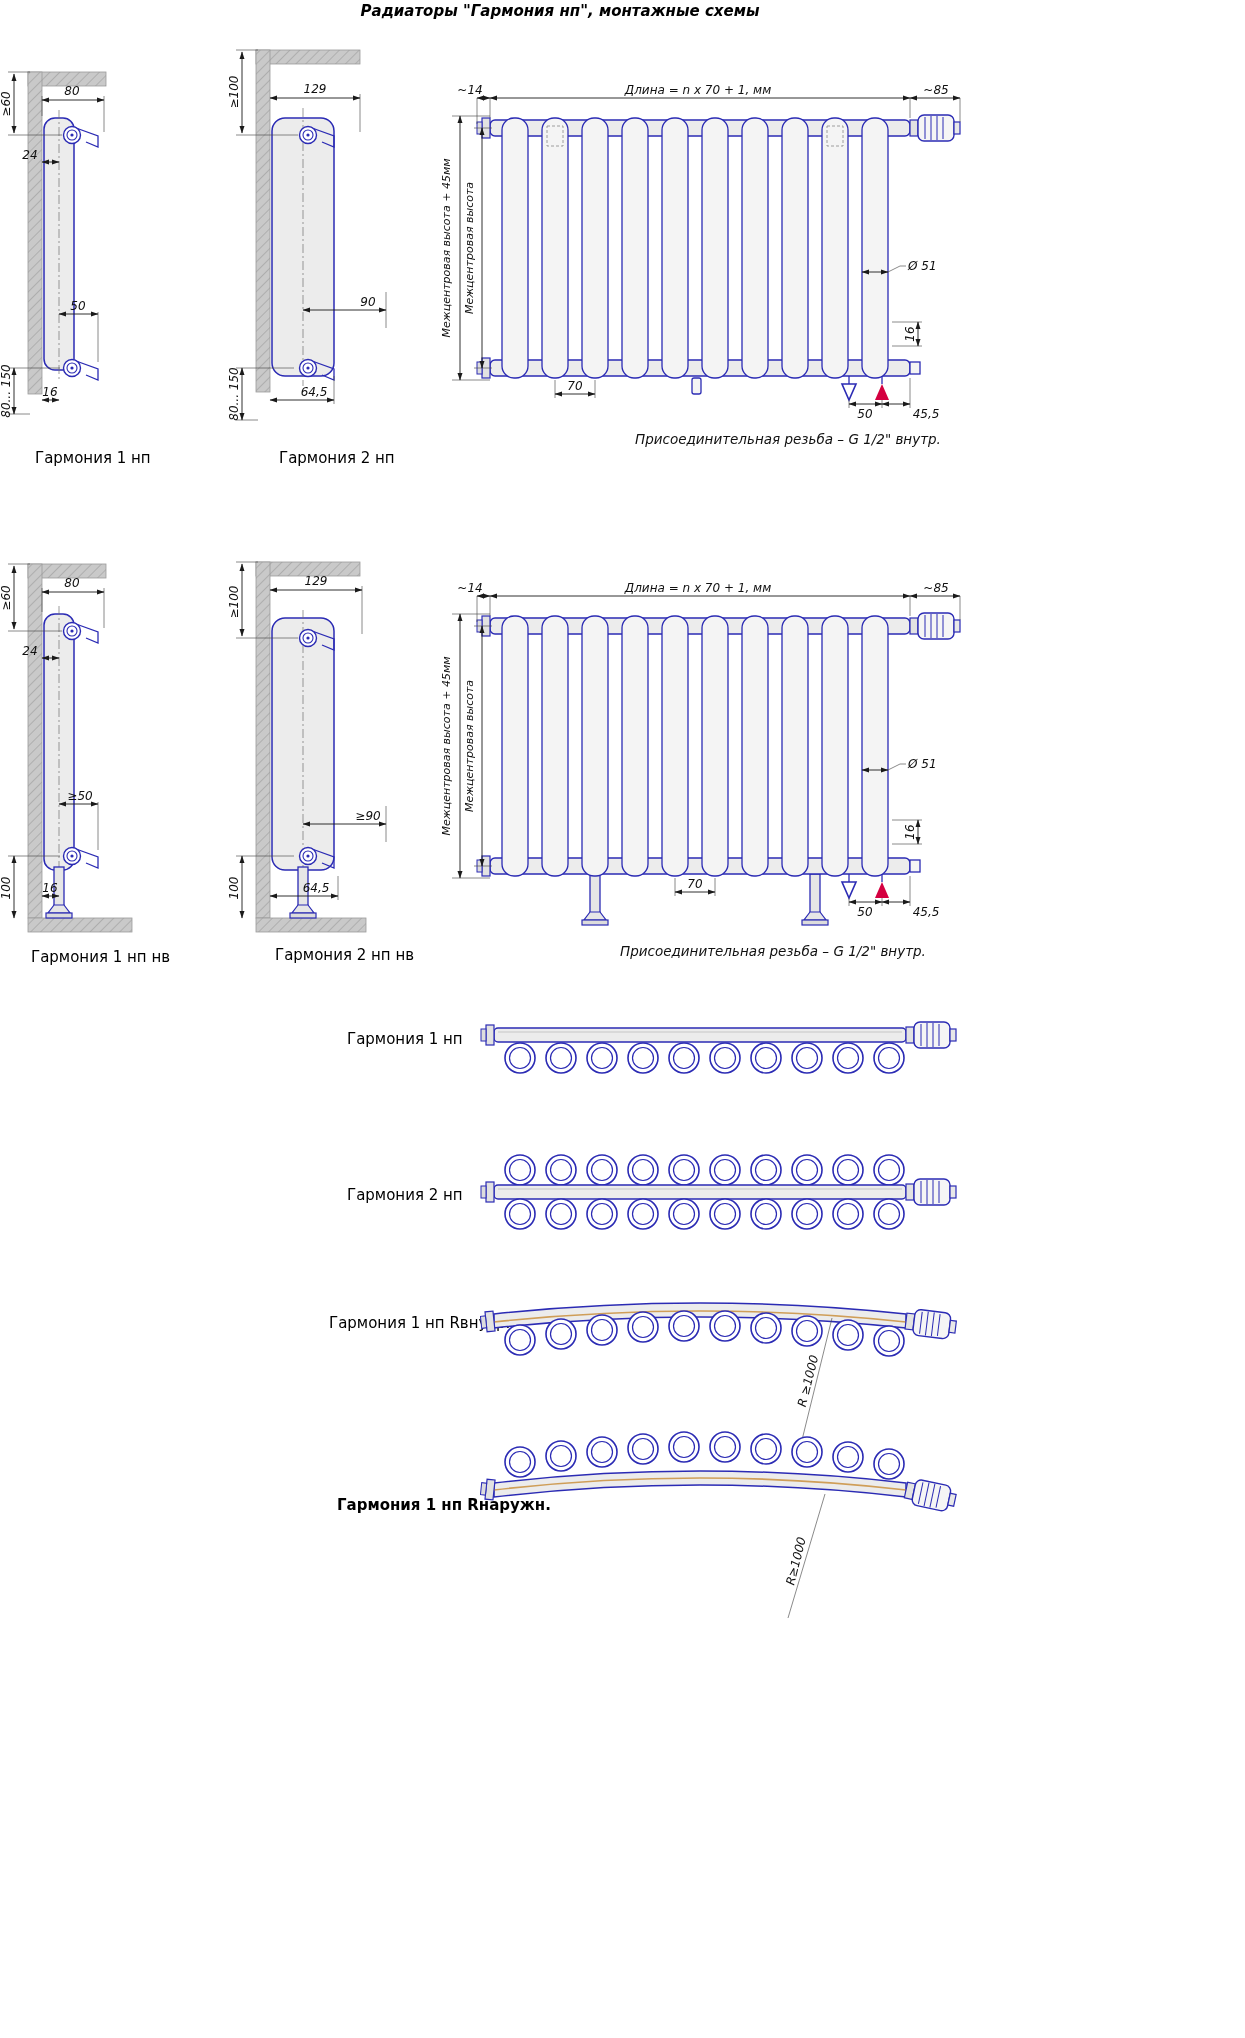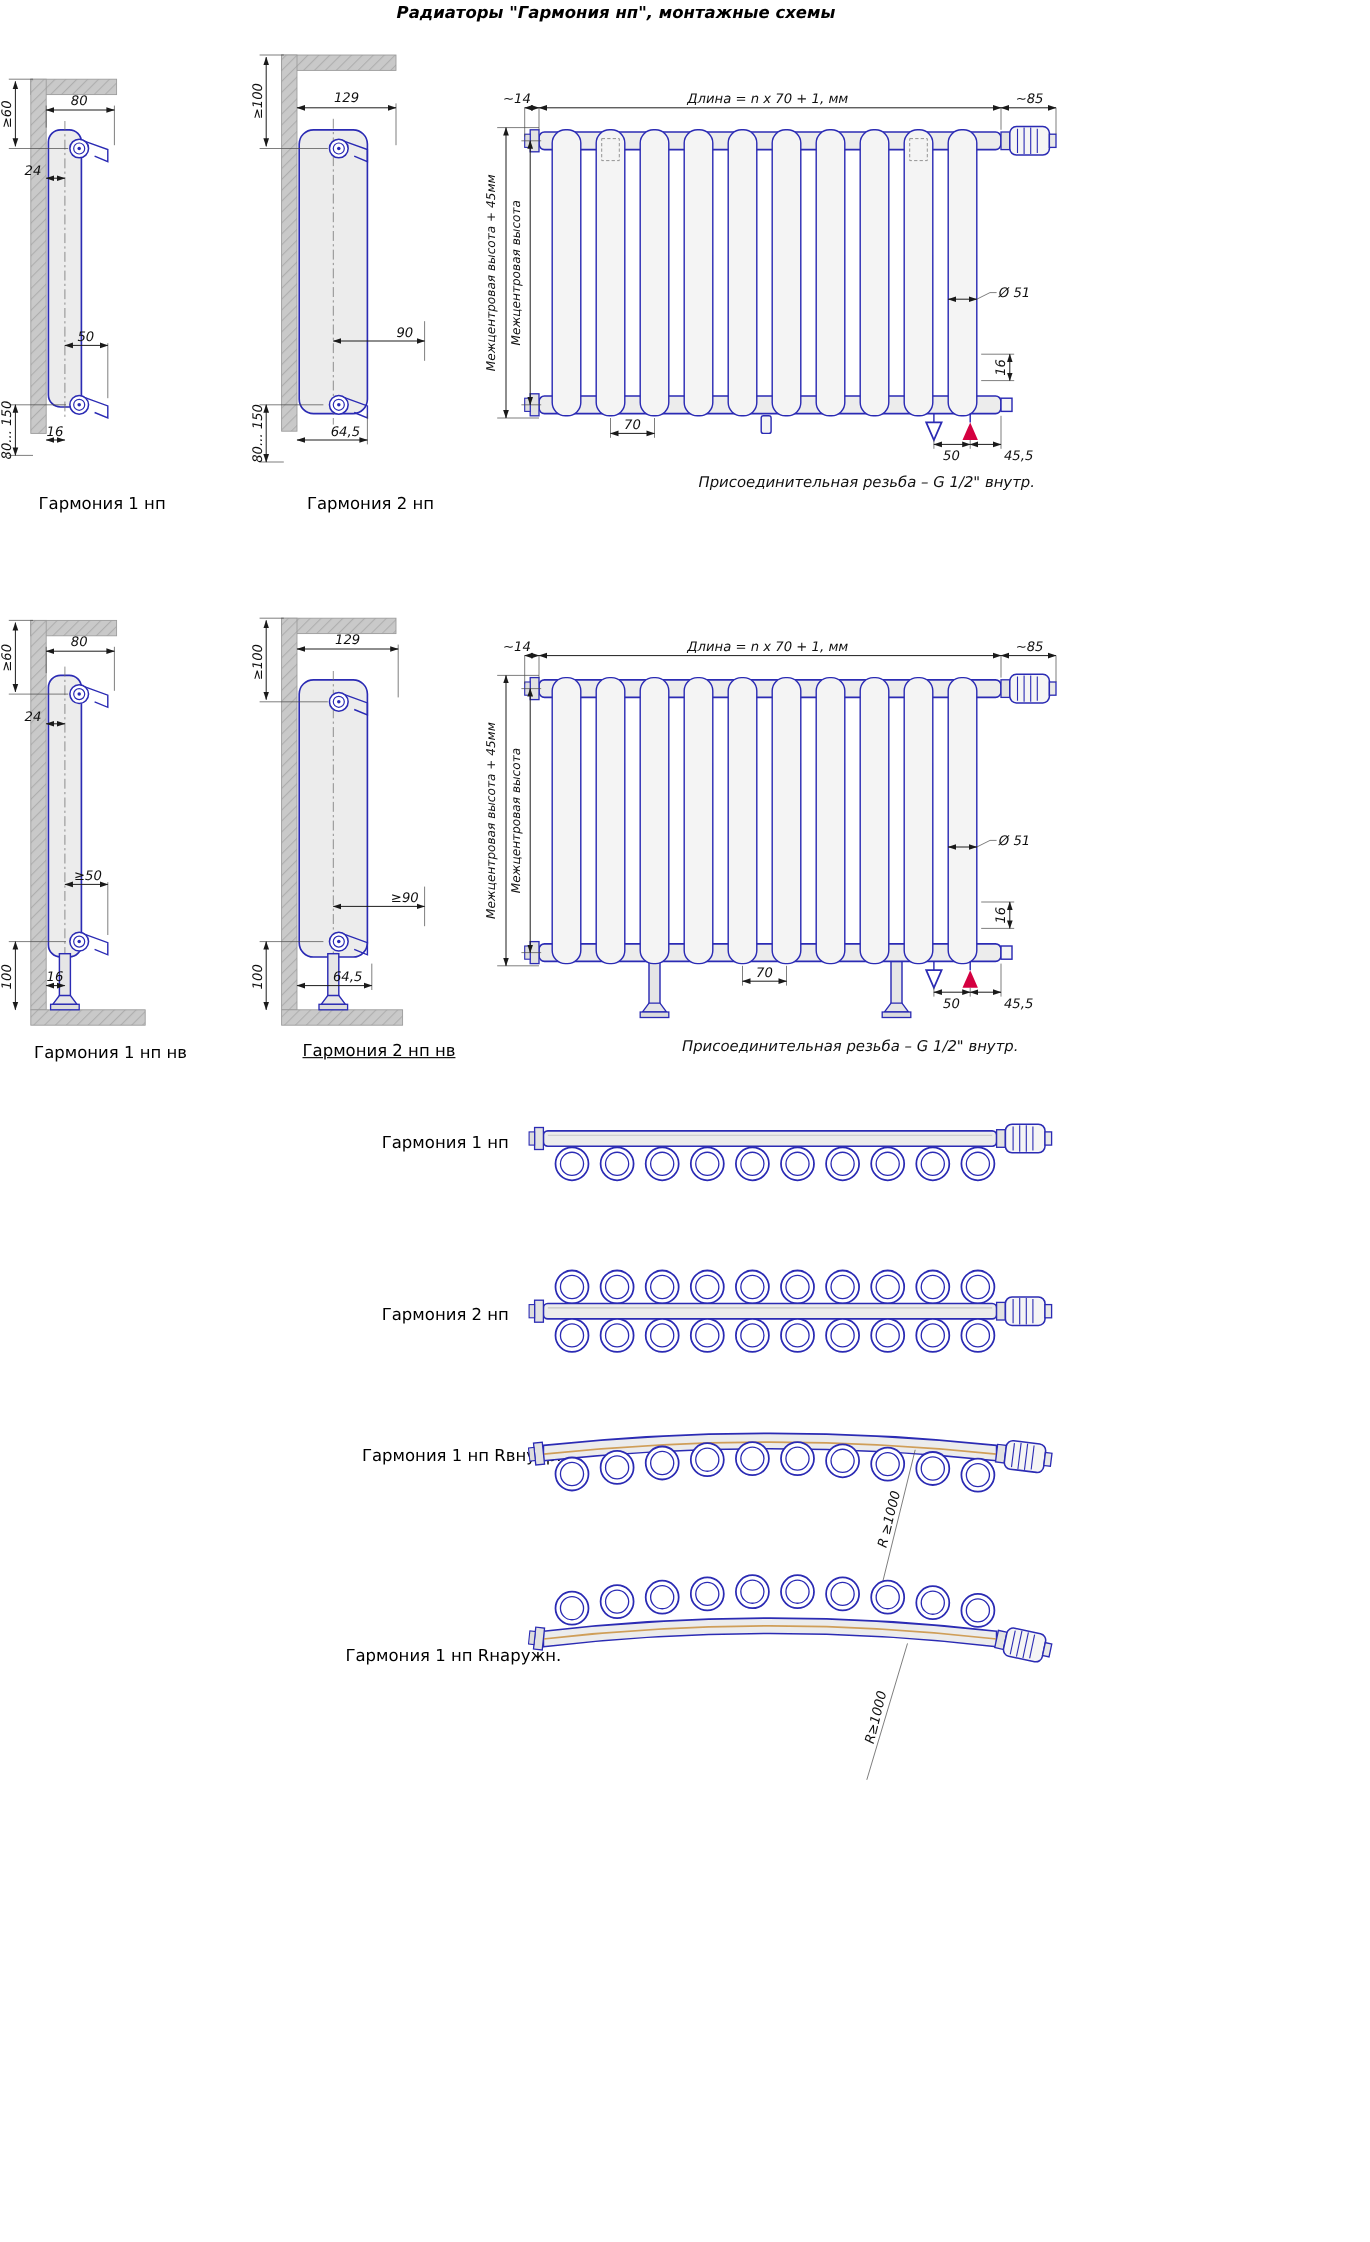--- a/index.html
+++ b/index.html
@@ -284,21 +284,21 @@
     <line class="ext" x1="158" y1="250" x2="158" y2="286"></line>
     <line class="dim" x1="75" y1="268" x2="158" y2="268" marker-start="url(#arr)" marker-end="url(#arr)"></line>
     <text class="dt" x="140" y="264" text-anchor="middle">≥90</text>
     <line class="ext" x1="110" y1="320" x2="110" y2="344"></line>
     <line class="dim" x1="42" y1="340" x2="110" y2="340" marker-start="url(#arr)" marker-end="url(#arr)"></line>
     <text class="dt" x="88" y="336" text-anchor="middle">64,5</text>
     <line class="ext" x1="8" y1="300" x2="66" y2="300"></line>
     <line class="dim" x1="14" y1="300" x2="14" y2="362" marker-start="url(#arr)" marker-end="url(#arr)"></line>
     <text class="dt" transform="translate(10,332) rotate(-90)" text-anchor="middle">100</text>
   </svg>
-  <div class="lbl" style="left:258px; top:946px;text-decoration:underline;">Гармония 2 нп нв</div>
+  <div class="lbl" style="left:258px; top:946px;">Гармония 2 нп нв</div>
 
   <svg width="545" height="400" style="left:440px;top:580px">
     <g>
       <g>
           <use href="#leg" x="155" y="294"></use>
         </g>
       <g>
           <use href="#leg" x="375" y="294"></use>
         </g>
       <rect class="part" x="50" y="38" width="420" height="16" rx="5"></rect>
@@ -452,21 +452,21 @@
         <use href="#dblc" x="245" y="44"></use>
       <use href="#dblc" x="286" y="46"></use>
         <use href="#dblc" x="327" y="49"></use>
         <use href="#dblc" x="368" y="53"></use>
       <use href="#dblc" x="409" y="59"></use>
     </g>
     <line class="ext" x1="352" y1="36" x2="322" y2="158"></line>
     <text class="dt" transform="translate(332,100) rotate(-76)" text-anchor="middle">R ≥1000</text>
   </svg>
 
-  <div class="lbl" style="left:297px; top:1496px;">Гармония 1 нп Rнаружн.</div>
+  <div class="lbl" style="left:320px; top:1496px;font-weight:bold;">Гармония 1 нп Rнаружн.</div>
   <svg width="505" height="200" style="left:480px;top:1422px">
     <g>
       <use href="#dblc" x="40" y="40"></use>
         <use href="#dblc" x="81" y="34"></use>
         <use href="#dblc" x="122" y="30"></use>
       <use href="#dblc" x="163" y="27"></use>
         <use href="#dblc" x="204" y="25"></use>
         <use href="#dblc" x="245" y="25"></use>
       <use href="#dblc" x="286" y="27"></use>
         <use href="#dblc" x="327" y="30"></use>

